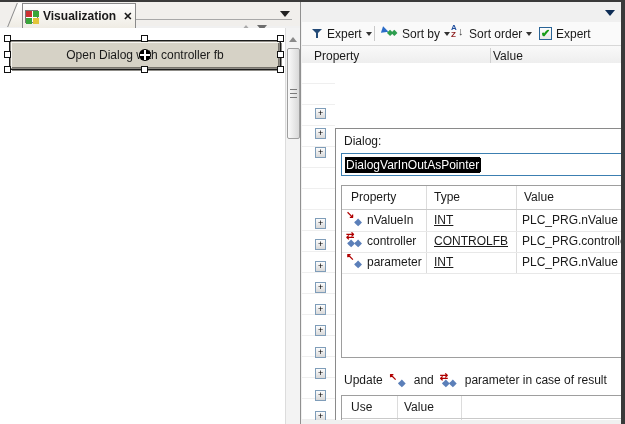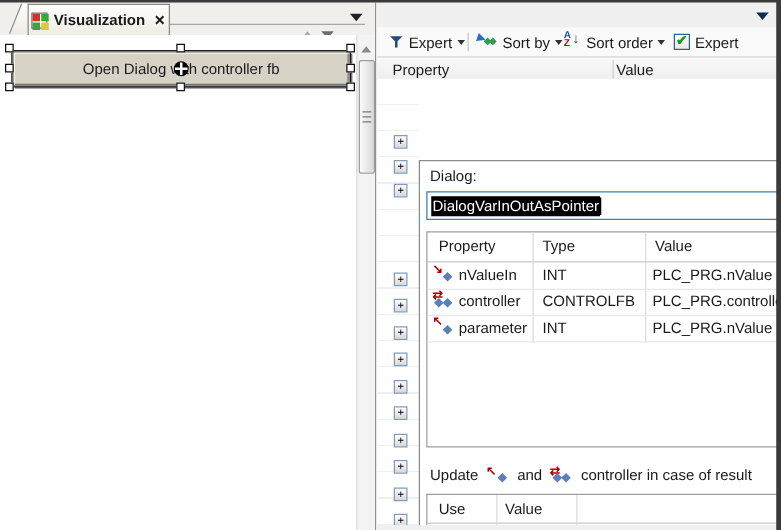--- a/index.html
+++ b/index.html
@@ -94,21 +94,21 @@
   .sel{background:#000000;color:#fff;padding:1px 1px;}
   .tcaret{width:1px;height:14px;background:#000;}
 
   .ptable{position:absolute;left:5px;top:56px;width:287px;height:173px;border:1px solid #9e9e9e;box-sizing:border-box;}
   .ptable .hline{position:absolute;left:0;width:100%;height:1px;background:#e8e8e8;}
   .ptable .hdrline{position:absolute;left:0;top:23px;width:100%;height:1px;background:#c9c9c9;}
   .ptable .v1{position:absolute;left:84px;top:0;width:1px;height:88px;background:#dcdcdc;}
   .ptable .v2{position:absolute;left:174px;top:0;width:1px;height:88px;background:#dcdcdc;}
   .prow{position:absolute;left:0;width:100%;height:21px;}
   .pc-name{position:absolute;left:25px;top:3px;}
-  .pc-type{position:absolute;left:92px;top:3px;}
+  .pc-type{position:absolute;left:92px;top:3px;text-decoration:underline;}
   .pc-val{position:absolute;left:180px;top:3px;}
   .ph-par{position:absolute;left:9px;top:4px;}
   .ph-type{position:absolute;left:92px;top:4px;}
   .ph-val{position:absolute;left:182px;top:4px;}
 
   .picon{position:absolute;left:5px;top:2px;width:16px;height:14px;}
   .picon .arr{position:absolute;left:-1px;top:-3px;color:#b00000;font-size:10px;font-weight:bold;}
   .picon .dia{position:absolute;right:1px;bottom:-1px;color:#5b7fb9;font-size:10px;}
   .picon .dia2{position:absolute;right:8px;bottom:-1px;color:#5b7fb9;font-size:10px;}
   .ic-inline{position:relative;display:inline-block;width:17px;height:13px;}
@@ -288,21 +288,21 @@
           <span class="ic-inline picon" style="position:relative;left:0;top:0">
             <span class="arr">↖</span>
               <span class="dia">◆</span>
           </span>
           <span>and</span>
           <span class="ic-inline picon" style="position:relative;left:0;top:0">
             <span class="arr">⇄</span>
               <span class="dia2">◆</span>
               <span class="dia">◆</span>
           </span>
-          <span>controller in case of result</span>
+          <span>parameter in case of result</span>
         </div>
 
         <div class="rtable">
           <div class="v1"></div>
             <div class="v2"></div>
           <span class="rh-use">Use</span>
           <span class="rh-val">Value</span>
           <div class="hdrline"></div>
           <div class="rrow" style="top:23px">
             

